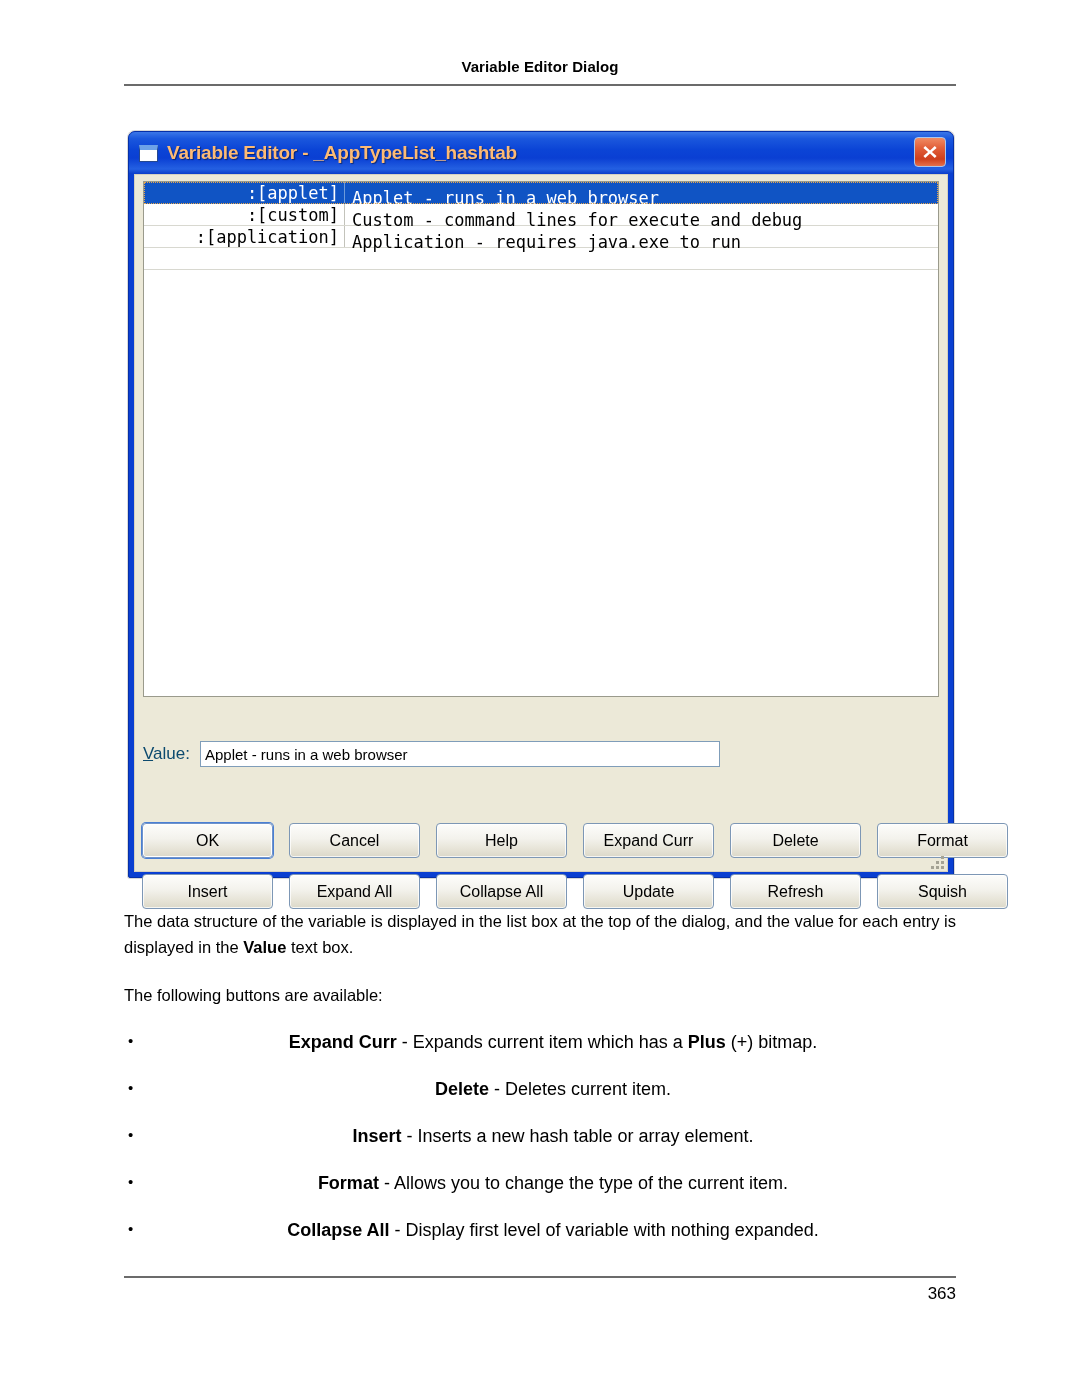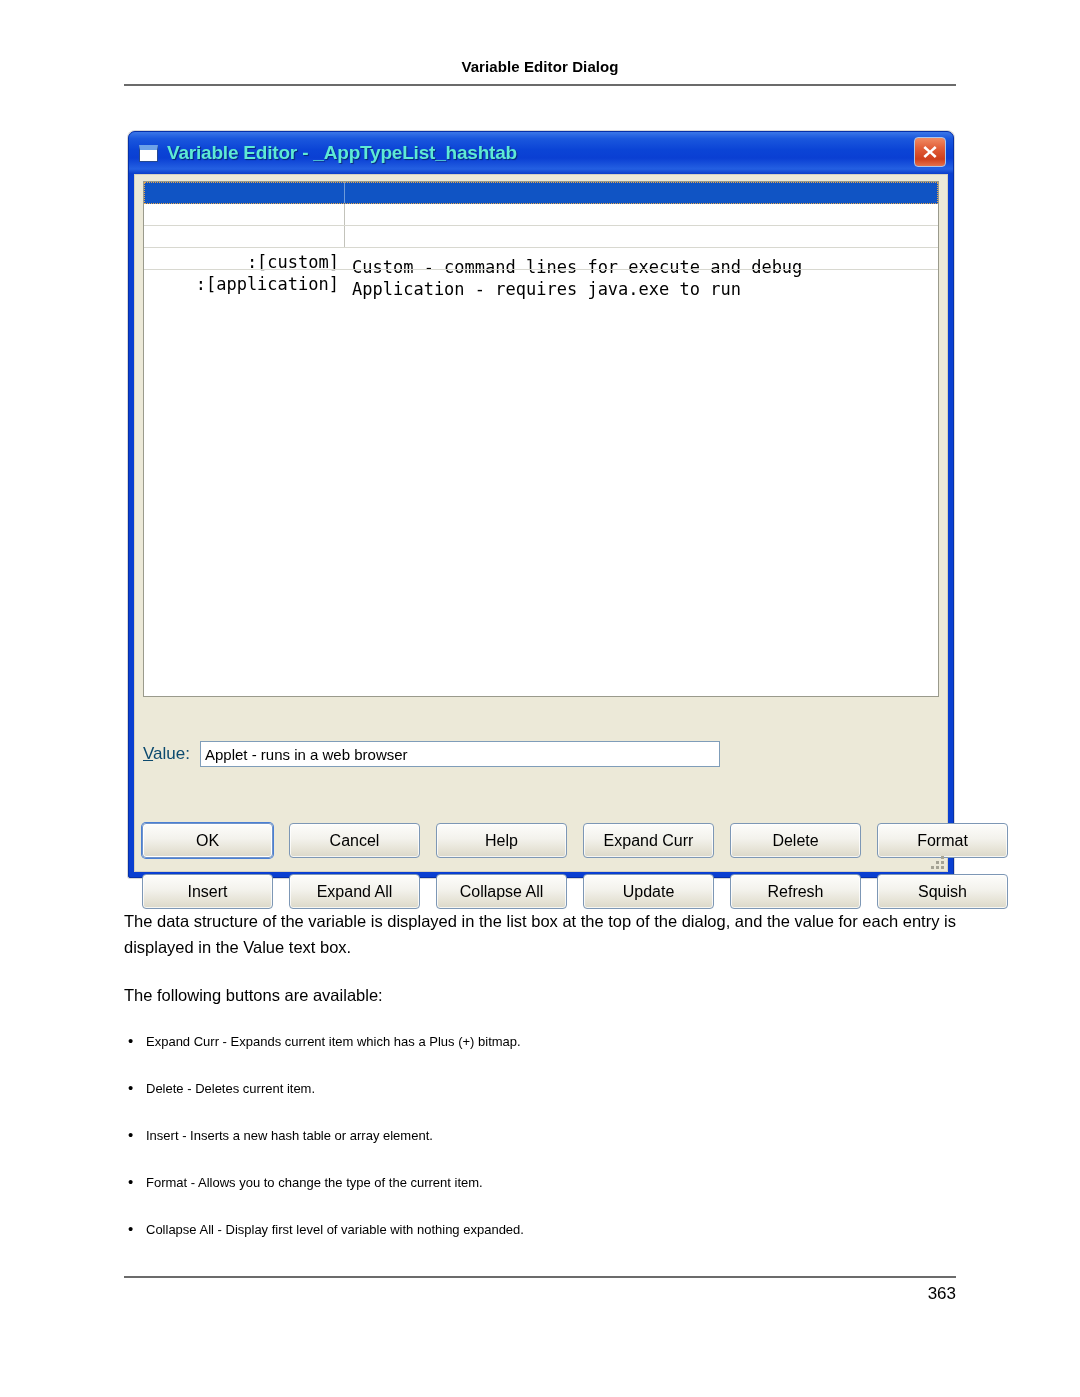--- a/index.html
+++ b/index.html
@@ -96,21 +96,21 @@
     margin-right: 9px;
     background: #ffffff;
     border: 1px solid #25488f;
     border-top: 5px solid #6da2e8;
     box-sizing: border-box;
     flex: 0 0 auto;
   }
   .title-text {
     font-size: 19px;
     font-weight: bold;
-    color: #5eead4;
+    color: #fdba74;
     text-shadow: 1px 1px 1px rgba(0,0,0,.45);
     white-space: nowrap;
     letter-spacing: -0.2px;
   }
   .close-btn {
     position: absolute;
     right: 7px;
     top: 5px;
     width: 32px;
     height: 30px;
@@ -159,21 +159,20 @@
     border-bottom: 1px solid #d8d8d0;
     box-sizing: border-box;
   }
   .row .key {
     display: inline-block;
     width: 200px;
     text-align: right;
     padding-right: 5px;
     box-sizing: border-box;
     overflow: hidden;
-    margin-top: 47px;
   }
   .row .sep {
     display: inline-block;
     width: 1px;
     height: 21px;
     background: #c3c3bb;
     vertical-align: top;
     margin: 0 3px 0 0;
   }
   .row .val {
@@ -281,31 +280,32 @@
     width: 836px;
     font-size: 16.5px;
     line-height: 26px;
   }
   .para { margin: 0 0 22px 0; }
   .bullets { margin: 0; padding: 0; list-style: none; }
   .bullets li {
     position: relative;
     padding-left: 22px;
     margin-bottom: 23px;
-    font-size: 13px;
+    font-size: 18px;
     line-height: 24px;
+    text-align: center;
   }
   .bullets li::before {
     content: "\2022";
     position: absolute;
     left: 4px;
     top: -1px;
     font-size: 15px;
   }
-  .b { font-weight: normal; }
+  .b { font-weight: bold; }
 </style>
 </head>
 <body>
 
 <div class="page-header">Variable Editor Dialog</div>
 <div class="rule-top"></div>
 
 <div class="dialog">
 
   <div class="titlebar">

